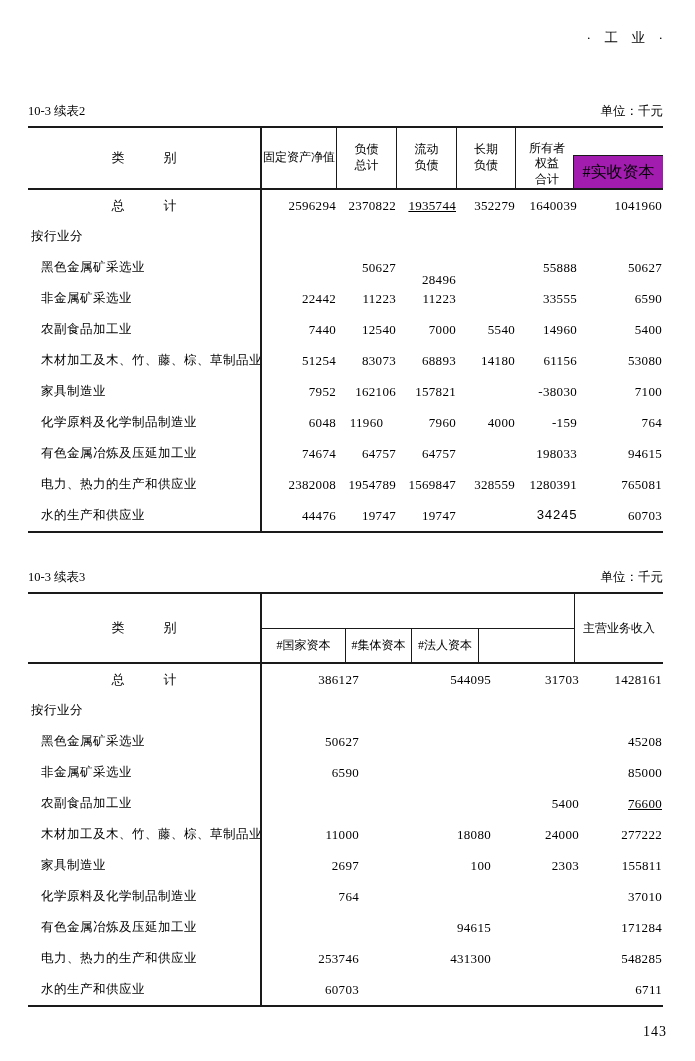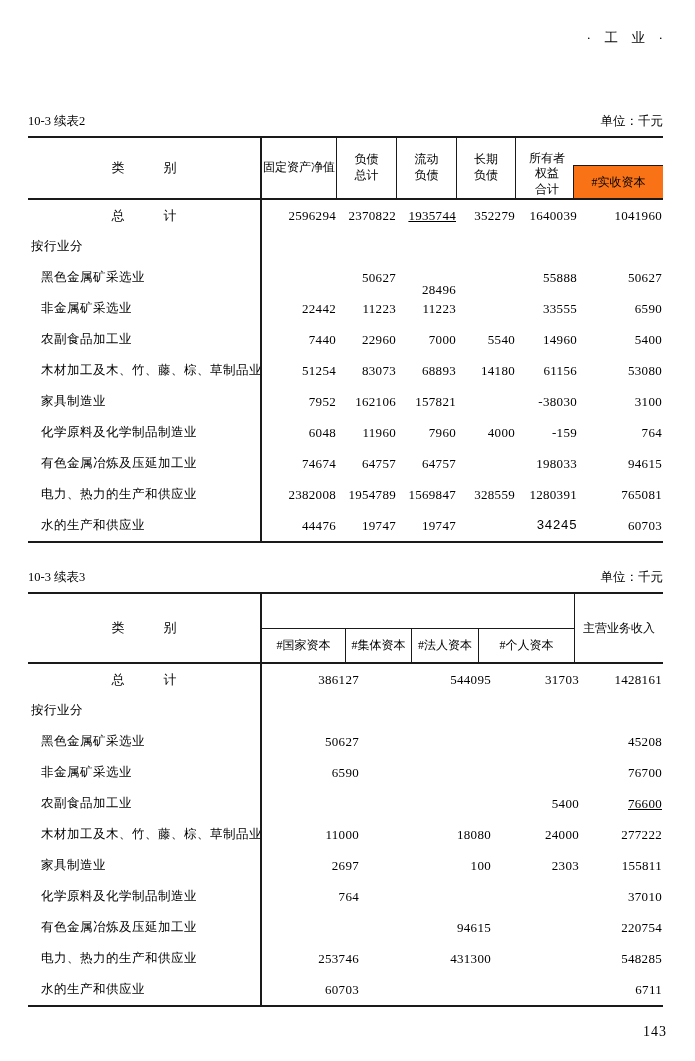--- a/index.html
+++ b/index.html
@@ -14,21 +14,21 @@
   }
   .masthead {
     position: absolute; top: 29px; right: 32px;
     font-size: 13.5px; white-space: pre;
   }
   .pagenum {
     position: absolute; top: 1024px; right: 28px;
     font-size: 14px; letter-spacing: 1px;
   }
   .tblock { position: absolute; left: 28px; width: 635px; }
-  .tblock.one { top: 113px; }
+  .tblock.one { top: 103px; }
   .tblock.two { top: 569px; }
   .caption-row {
     display: flex; justify-content: space-between; align-items: flex-end;
     font-size: 12.5px; margin-bottom: 6px;
   }
   .thead {
     position: relative; display: flex;
     border-top: 2px solid #1a1a1a;
     border-bottom: 2px solid #1a1a1a;
   }
@@ -49,21 +49,21 @@
     border-right: 1.5px solid #1a1a1a;
   }
   .hcell.nbr { border-right: none; margin-top: 12px; }
   .w75 { width: 75px; } .w60 { width: 60px; } .w59 { width: 59px; }
   .w62 { width: 62px; } .w85 { width: 85px; }
   .subbox {
     position: absolute; right: 0; bottom: 0;
     width: 90px; height: 33px;
     border-top: 1.5px solid #1a1a1a; border-left: 1.5px solid #1a1a1a;
     display: flex; align-items: center; justify-content: center;
-    font-size: 12px; background: #f97316; margin-left: 32px;
+    font-size: 16px; background: #a21caf; margin-left: 32px;
   }
   .group { width: 312px; display: flex; flex-direction: column; }
   .gtop { height: 34px; }
   .grow { flex: 1; display: flex; border-top: 1.5px solid #1a1a1a; }
   .gcell {
     display: flex; align-items: center; justify-content: center;
     font-size: 12px; border-right: 1.5px solid #1a1a1a;
   }
   .gcell.gl { border-right: none; }
   .w84 { width: 84px; } .w66 { width: 66px; } .w67 { width: 67px; } .w95 { width: 95px; }
@@ -157,21 +157,21 @@
           <div class="tnum" style="width: 75px;">22442</div>
           <div class="tnum" style="width: 60px;">11223</div>
           <div class="tnum" style="width: 60px;">11223</div>
           <div class="tnum" style="width: 59px;"></div>
           <div class="tnum" style="width: 62px;">33555</div>
           <div class="tnum" style="width: 85px;">6590</div>
         </div>
         <div class="trow">
           <div class="tlabel lvl1">农副食品加工业</div>
           <div class="tnum" style="width: 75px;">7440</div>
-          <div class="tnum" style="width: 60px;">22960</div>
+          <div class="tnum" style="width: 60px;">12540</div>
           <div class="tnum" style="width: 60px;">7000</div>
           <div class="tnum" style="width: 59px;">5540</div>
           <div class="tnum" style="width: 62px;">14960</div>
           <div class="tnum" style="width: 85px;">5400</div>
         </div>
         <div class="trow">
           <div class="tlabel lvl1">木材加工及木、竹、藤、棕、草制品业</div>
           <div class="tnum" style="width: 75px;">51254</div>
           <div class="tnum" style="width: 60px;">83073</div>
           <div class="tnum" style="width: 60px;">68893</div>
@@ -179,26 +179,26 @@
           <div class="tnum" style="width: 62px;">61156</div>
           <div class="tnum" style="width: 85px;">53080</div>
         </div>
         <div class="trow">
           <div class="tlabel lvl1">家具制造业</div>
           <div class="tnum" style="width: 75px;">7952</div>
           <div class="tnum" style="width: 60px;">162106</div>
           <div class="tnum" style="width: 60px;">157821</div>
           <div class="tnum" style="width: 59px;"></div>
           <div class="tnum" style="width: 62px;">-38030</div>
-          <div class="tnum" style="width: 85px;">3100</div>
+          <div class="tnum" style="width: 85px;">7100</div>
         </div>
         <div class="trow">
           <div class="tlabel lvl1">化学原料及化学制品制造业</div>
           <div class="tnum" style="width: 75px;">6048</div>
-          <div class="tnum" style="width: 60px;">11960</div>
+          <div class="tnum" style="width: 60px; text-align: center;">11960</div>
           <div class="tnum" style="width: 60px;">7960</div>
           <div class="tnum" style="width: 59px;">4000</div>
           <div class="tnum" style="width: 62px;">-159</div>
           <div class="tnum" style="width: 85px;">764</div>
         </div>
         <div class="trow">
           <div class="tlabel lvl1">有色金属冶炼及压延加工业</div>
           <div class="tnum" style="width: 75px;">74674</div>
           <div class="tnum" style="width: 60px;">64757</div>
           <div class="tnum" style="width: 60px;">64757</div>
@@ -238,21 +238,20 @@
           <span>类</span>
           <span>别</span>
         </div>
       </div>
       <div class="group">
         <div class="gtop"></div>
         <div class="grow">
           <div class="gcell w84">#国家资本</div>
           <div class="gcell w66">#集体资本</div>
           <div class="gcell w67">#法人资本</div>
-          <div class="gcell w95 gl">#个人资本</div>
         </div>
       </div>
       <div class="mainrev">主营业务收入</div>
     </div>
     <div class="tbody" id="t2body">
         <div class="trow">
           <div class="tlabel total">
             <div class="spread">
               <span>总</span>
               <span>计</span>
@@ -279,21 +278,21 @@
           <div class="tnum" style="width: 67px;"></div>
           <div class="tnum" style="width: 88px;"></div>
           <div class="tnum" style="width: 83px;">45208</div>
         </div>
         <div class="trow">
           <div class="tlabel lvl1">非金属矿采选业</div>
           <div class="tnum" style="width: 98px;">6590</div>
           <div class="tnum" style="width: 65px;"></div>
           <div class="tnum" style="width: 67px;"></div>
           <div class="tnum" style="width: 88px;"></div>
-          <div class="tnum" style="width: 83px;">76700</div>
+          <div class="tnum" style="width: 83px;">85000</div>
         </div>
         <div class="trow">
           <div class="tlabel lvl1">农副食品加工业</div>
           <div class="tnum" style="width: 98px;"></div>
           <div class="tnum" style="width: 65px;"></div>
           <div class="tnum" style="width: 67px;"></div>
           <div class="tnum" style="width: 88px;">5400</div>
           <div class="tnum" style="width: 83px; text-decoration: underline;">76600</div>
         </div>
         <div class="trow">
@@ -319,21 +318,21 @@
           <div class="tnum" style="width: 67px;"></div>
           <div class="tnum" style="width: 88px;"></div>
           <div class="tnum" style="width: 83px;">37010</div>
         </div>
         <div class="trow">
           <div class="tlabel lvl1">有色金属冶炼及压延加工业</div>
           <div class="tnum" style="width: 98px;"></div>
           <div class="tnum" style="width: 65px;"></div>
           <div class="tnum" style="width: 67px;">94615</div>
           <div class="tnum" style="width: 88px;"></div>
-          <div class="tnum" style="width: 83px;">220754</div>
+          <div class="tnum" style="width: 83px;">171284</div>
         </div>
         <div class="trow">
           <div class="tlabel lvl1">电力、热力的生产和供应业</div>
           <div class="tnum" style="width: 98px;">253746</div>
           <div class="tnum" style="width: 65px;"></div>
           <div class="tnum" style="width: 67px;">431300</div>
           <div class="tnum" style="width: 88px;"></div>
           <div class="tnum" style="width: 83px;">548285</div>
         </div>
         <div class="trow">

